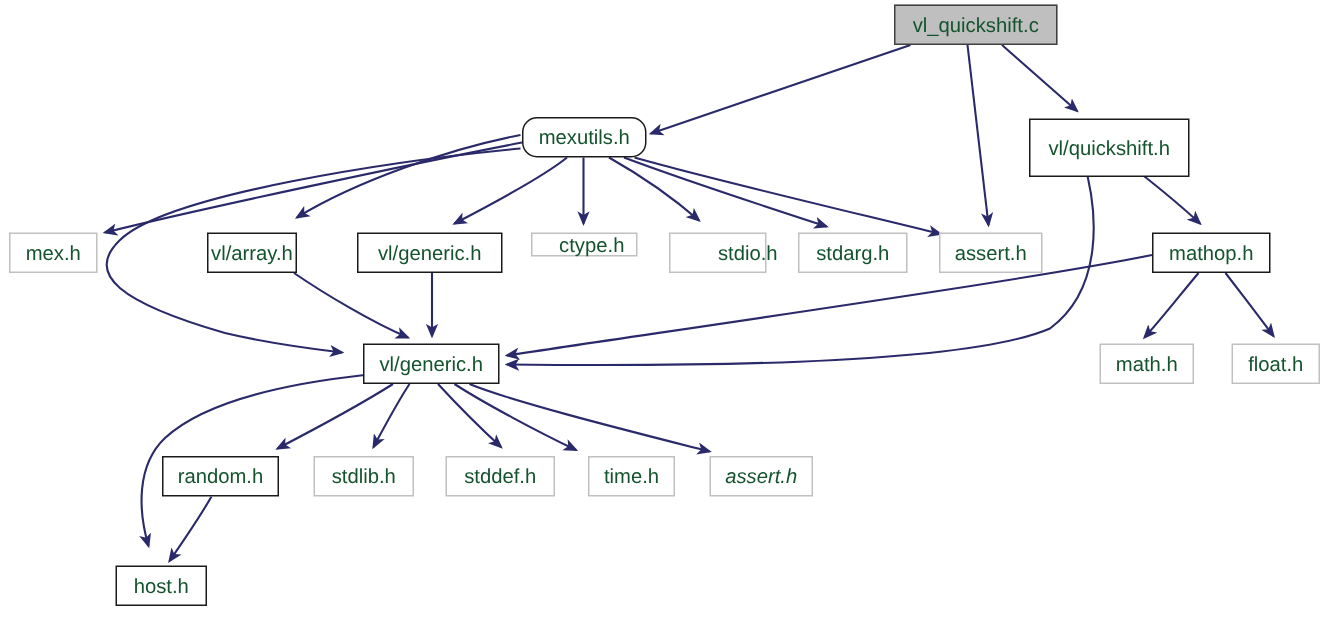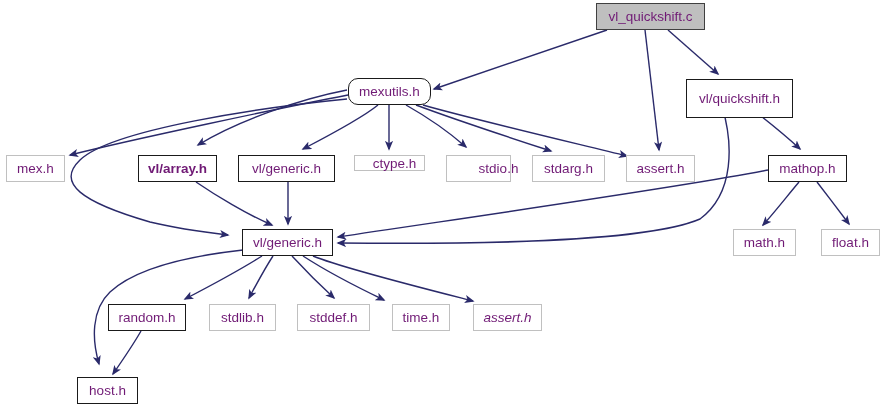--- a/index.html
+++ b/index.html
@@ -9,21 +9,21 @@
     background:#ffffff;
     overflow:hidden;
     font-family:"Liberation Sans", sans-serif;
   }
   #edges{position:absolute;left:0;top:0;width:884px;height:411px;}
   .node{
     position:absolute;
     box-sizing:border-box;
     display:flex;align-items:center;justify-content:center;
     font-size:13.5px;
-    color:#701a75;
+    color:#14532d;
     white-space:nowrap;
     background:#ffffff;
     border:1px solid #c0c0c0;
     z-index:2;
   }
   .node.bold{border:1.6px solid #1a1a1a;}
   .node.current{background:#bfbfbf;border:1.6px solid #404040;}
 </style>
 </head>
 <body>
@@ -61,21 +61,21 @@
         <path d="M 313 256 C 342 268 422 288 473 301" marker-end="url(#ah)" stroke="#2a2a6a"></path>
         <path d="M 243 250 C 198 255 138 266 110 292 C 91 310 92 340 99 364" marker-end="url(#ah)" stroke="#2a2a6a"></path>
         <path d="M 141 331 C 133 345 122 361 113 374" marker-end="url(#ah)" stroke="#2a2a6a"></path>
       </g>
   </svg>
   <div id="node-layer">
       <div class="node current" style="left: 596px; top: 3px; width: 109px; height: 27px;">vl_quickshift.c</div>
       <div class="node bold" style="left: 348px; top: 78px; width: 83px; height: 27px; border-radius: 10px;">mexutils.h</div>
       <div class="node bold" style="left: 686px; top: 79px; width: 107px; height: 39px;">vl/quickshift.h</div>
       <div class="node" style="left: 6px; top: 155px; width: 59px; height: 27px;">mex.h</div>
-      <div class="node bold" style="left: 138px; top: 155px; width: 79px; height: 27px; font-weight: bold;">vl/array.h</div>
+      <div class="node bold" style="left: 138px; top: 155px; width: 60px; height: 27px;">vl/array.h</div>
       <div class="node bold" style="left: 238px; top: 155px; width: 97px; height: 27px;">vl/generic.h</div>
       <div class="node" style="left: 354px; top: 155px; width: 71px; height: 16px; padding-left: 10px;">ctype.h</div>
       <div class="node" style="left: 446px; top: 155px; width: 65px; height: 27px; padding-left: 40px;">stdio.h</div>
       <div class="node" style="left: 532px; top: 155px; width: 73px; height: 27px;">stdarg.h</div>
       <div class="node" style="left: 626px; top: 155px; width: 69px; height: 27px;">assert.h</div>
       <div class="node bold" style="left: 768px; top: 155px; width: 79px; height: 27px;">mathop.h</div>
       <div class="node bold" style="left: 242px; top: 229px; width: 91px; height: 27px;">vl/generic.h</div>
       <div class="node" style="left: 733px; top: 229px; width: 63px; height: 27px;">math.h</div>
       <div class="node" style="left: 821px; top: 229px; width: 59px; height: 27px;">float.h</div>
       <div class="node bold" style="left: 108px; top: 304px; width: 78px; height: 27px;">random.h</div>

